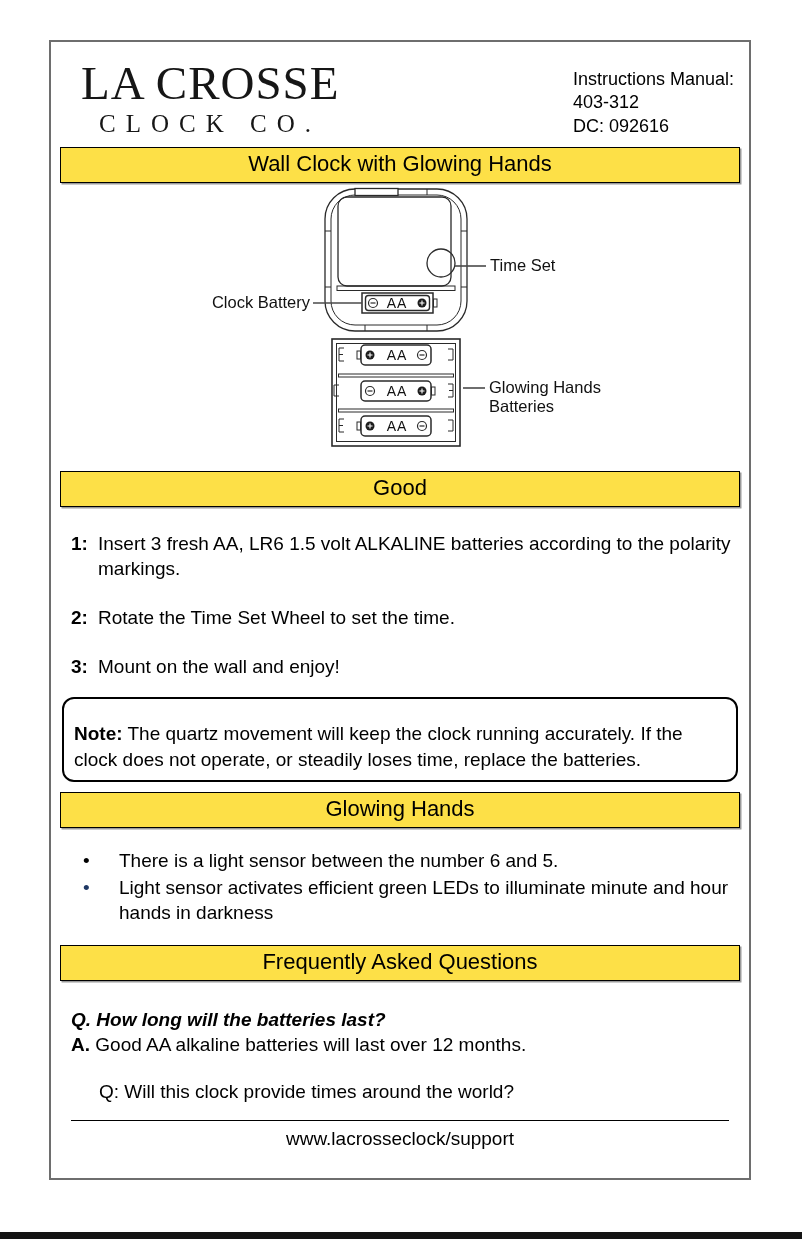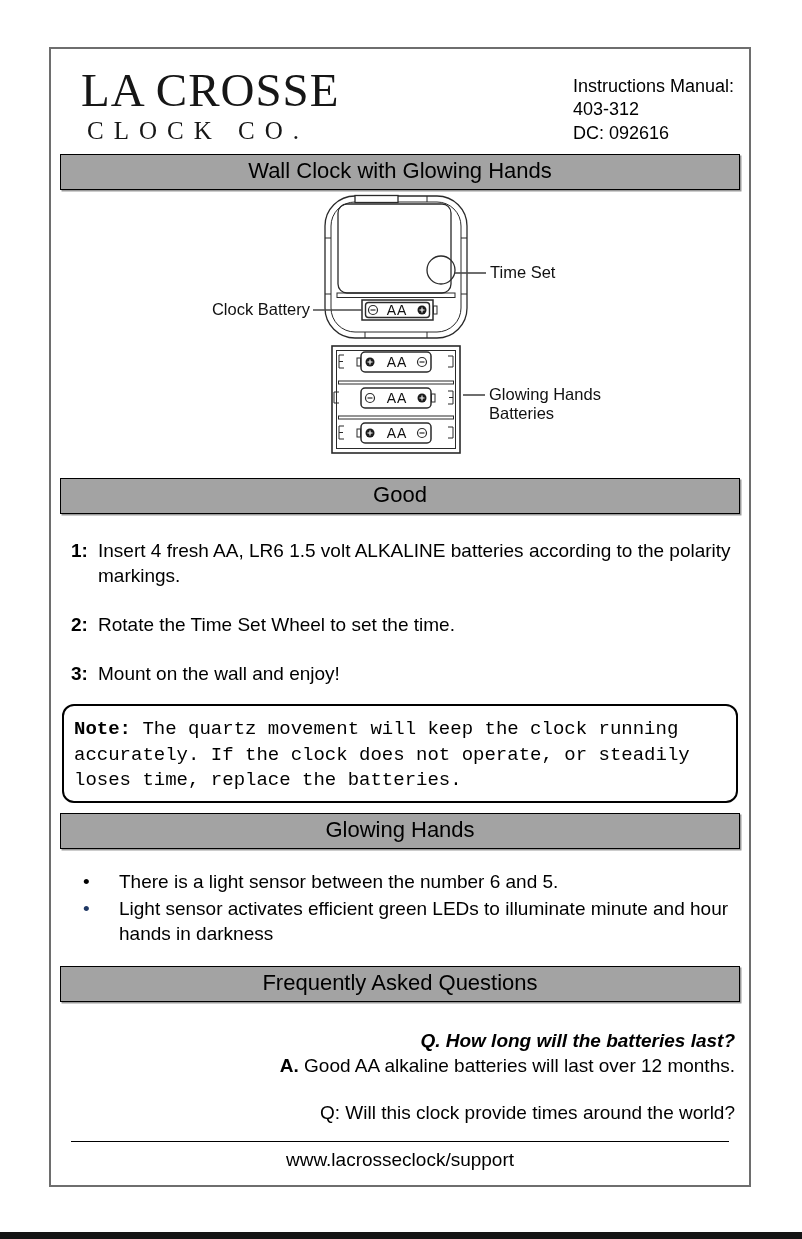--- a/index.html
+++ b/index.html
@@ -1,55 +1,55 @@
 <!DOCTYPE html>
 <html><head>
 <meta charset="utf-8">
 <style>
   html,body{margin:0;padding:0;}
   body{
     width:802px;height:1239px;position:relative;background:#ffffff;
     font-family:"Liberation Sans", sans-serif;color:#000;overflow:hidden;
   }
   .page{
-    position:absolute;left:49px;top:47px;width:702px;height:1140px;
+    position:absolute;left:49px;top:40px;width:702px;height:1140px;
     border:2px solid #6e6e6e;box-sizing:border-box;padding:6px 14px 0 14px;
     background:#fff;
   }
   
   .hdr{display:flex;justify-content:space-between;margin-top:12px;}
   .logo{margin-left:16px;font-family:"Liberation Serif", serif;color:#161616;}
   .logo-l1{font-size:47px;line-height:1;letter-spacing:1px;}
-  .logo-l2{font-size:25px;letter-spacing:10px;margin-top:3px;margin-left:6px;}
+  .logo-l2{font-size:25px;letter-spacing:10px;margin-top:3px;margin-left:18px;}
   .maninfo{text-align:left;font-size:18px;line-height:1.3;margin-top:8px;margin-right:1px;}
   
   .section-box{
-    margin:0 -5px;border:1px solid #000;background:#a3a3a3;
+    margin:0 -5px;border:1px solid #000;background:#fde047;
     box-shadow:1.5px 1.5px 0 #9a9a9a;
     text-align:center;font-size:22px;padding:3px 0 5px 0;
   }
   .title-box{margin-top:9px;}
   
   .diagram{height:272px;margin-top:4px;position:relative;}
   .diagram svg{display:block;}
   
   .steps{margin-left:6px;font-size:19px;line-height:1.32;}
   .step{display:flex;margin-top:24px;}
   .step-num{font-weight:bold;width:27px;flex:none;}
   .note-box{
     margin:18px -3px 0 -3px;border:2px solid #000;border-radius:12px;
-    padding:11px 10px 8px 10px;font-size:19px;line-height:1.32;font-family:Liberation Mono, monospace;
+    padding:22px 10px 8px 10px;font-size:19px;line-height:1.32;
   }
   .b{font-weight:bold;}
   
   .bullets{margin:20px 0 0 14px;font-size:19px;line-height:1.32;}
   .bullet-row{display:flex;margin-top:2px;}
   .blt{width:36px;flex:none;padding-left:4px;}
   
-  .faq{font-size:19px;line-height:1.32;margin-left:6px;text-align:right;}
+  .faq{font-size:19px;line-height:1.32;margin-left:6px;}
   .faq-q1{font-weight:bold;font-style:italic;margin-top:26px;}
   .faq-q2{font-weight:normal;margin-top:22px;margin-left:28px;}
   .faq-a{padding-left:27px;text-indent:-27px;}
   
   .footer-rule{border:none;border-top:1px solid #000;margin:16px 6px 0 6px;}
   .footer-text{text-align:center;font-size:19px;margin-top:7px;}
   .bottom-bar{position:absolute;left:0;right:0;bottom:0;height:7px;background:#141414;}
 </style>
 </head>
 <body>
@@ -153,21 +153,21 @@
         <text x="424" y="206">Glowing Hands</text>
         <text x="424" y="225">Batteries</text>
       </g>
     </svg>
   </div>
 
   <div class="section-box" style="margin-top:12px;">Good</div>
   <div class="steps">
     <div class="step">
       <span class="step-num">1:</span>
-      <span class="step-text">Insert 4 fresh AA, LR6 1.5 volt ALKALINE batteries according to the polarity markings.</span>
+      <span class="step-text">Insert 3 fresh AA, LR6 1.5 volt ALKALINE batteries according to the polarity markings.</span>
     </div>
     <div class="step">
       <span class="step-num">2:</span>
       <span class="step-text">Rotate the Time Set Wheel to set the time.</span>
     </div>
     <div class="step">
       <span class="step-num">3:</span>
       <span class="step-text">Mount on the wall and enjoy!</span>
     </div>
   </div>

